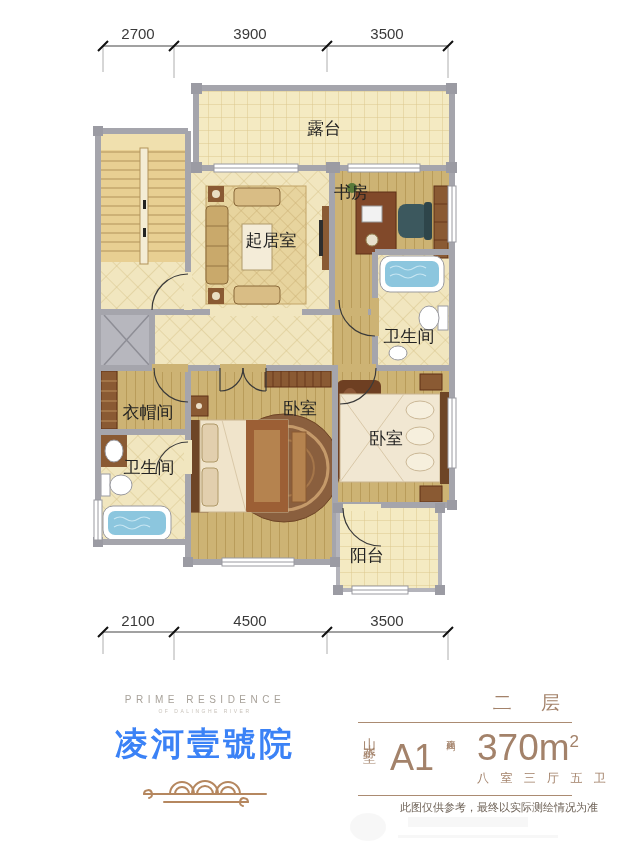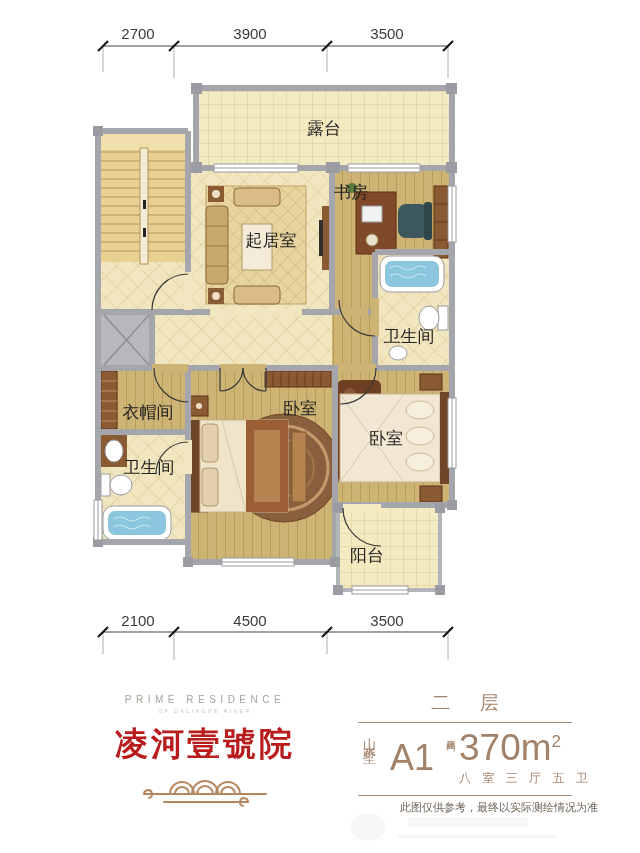--- a/index.html
+++ b/index.html
@@ -7,31 +7,31 @@
         font-family:"Liberation Sans",sans-serif;}
   .plan-svg{position:absolute;left:0;top:0;}
   svg text{font-family:"Liberation Sans",sans-serif;}
   .room-label{font-size:17px;fill:#222;font-weight:500;}
   .dim-text{font-size:15px;fill:#3a3a3a;}
   
   .brand{position:absolute;left:0;top:672px;width:576px;height:181px;}
   .logo{position:absolute;left:80px;top:22px;width:250px;text-align:center;}
   .logo-en{font-size:10px;letter-spacing:4.5px;color:#a8a29a;}
   .logo-en-sub{font-size:5px;letter-spacing:2.5px;color:#c9c3bb;margin-top:3px;}
-  .logo-cn{font-size:33px;color:#b91c1c;letter-spacing:3px;margin-top:8px;
+  .logo-cn{font-size:33px;color:#3b82f6;letter-spacing:3px;margin-top:8px;
            font-family:"DejaVu Serif",serif;font-weight:600;white-space:nowrap;}
   .cloud{margin-top:0px;}
   .panel{position:absolute;left:358px;top:18px;width:214px;color:#a3826a;}
-  .panel-floor{font-size:19px;letter-spacing:12px;text-align:center;padding-left:12px;}
+  .panel-floor{font-size:19px;letter-spacing:12px;text-align:right;padding-left:12px;}
   .rule{border-top:1px solid #ab8b72;margin:6px 0 4px 0;height:0;}
   .panel-row{display:flex;align-items:center;}
   .series{writing-mode:vertical-lr;font-size:13px;letter-spacing:7px;height:62px;margin-left:2px;}
   .unit{font-size:36px;font-weight:500;margin:0 10px 0 12px;}
   .area-prefix{writing-mode:vertical-lr;font-size:9px;letter-spacing:1px;height:36px;margin-top:-14px;}
-  .area-col{margin-left:2px;}
+  .area-col{margin-left:20px;}
   .area{font-size:37px;line-height:1;white-space:nowrap;}
   .area sup{font-size:17px;}
   .layout-spec{font-size:12px;letter-spacing:4px;margin-top:4px;white-space:nowrap;}
   .disclaimer{font-size:11px;color:#6e6257;margin-top:4px;white-space:nowrap;margin-left:42px;}
   .watermark{position:absolute;right:8px;bottom:4px;opacity:.06;}
 </style>
 </head>
 <body>
 
 <div class="page">

